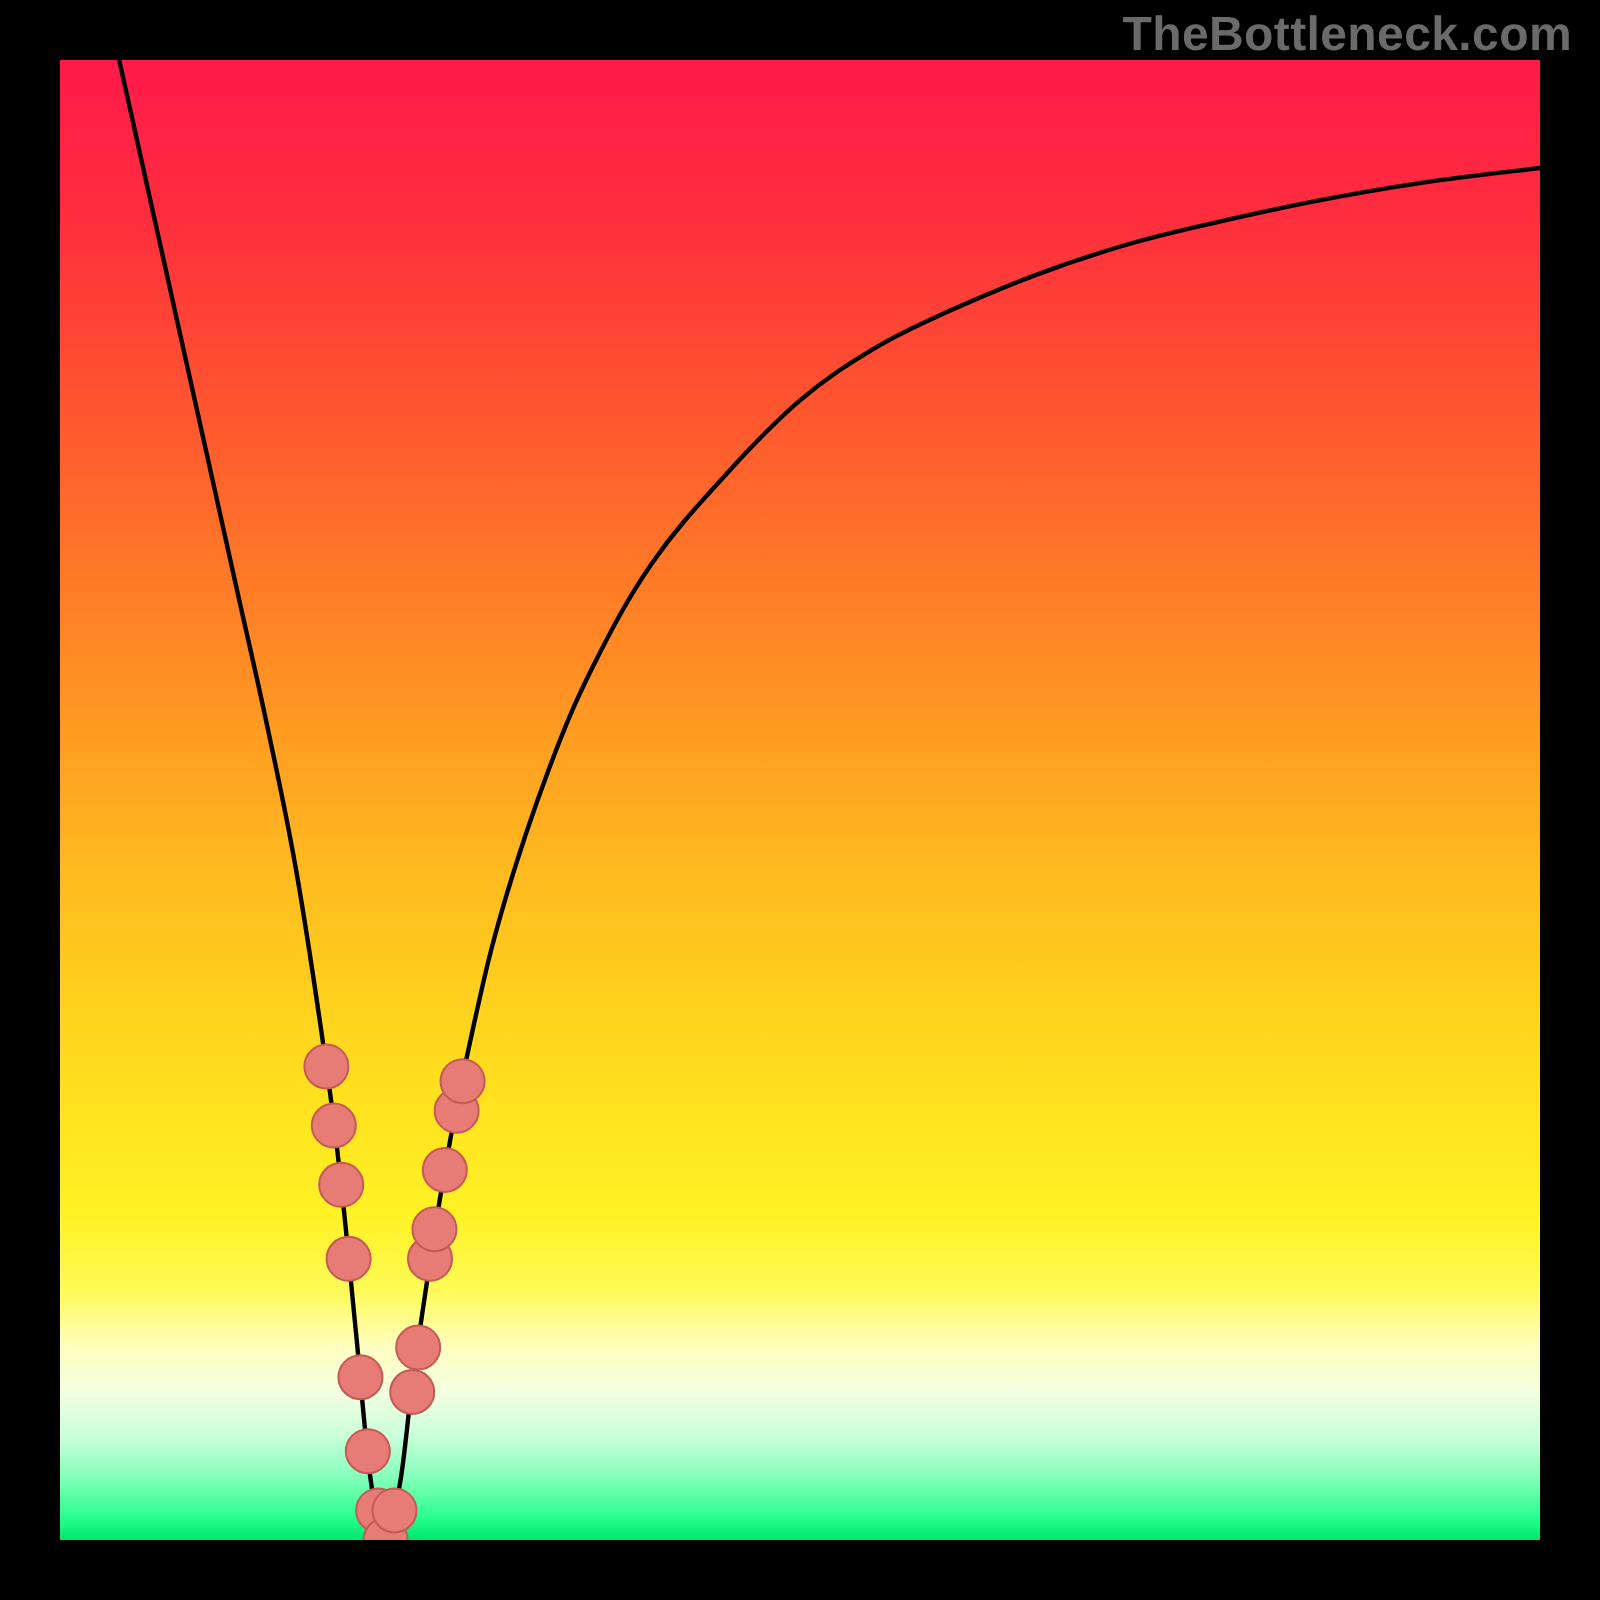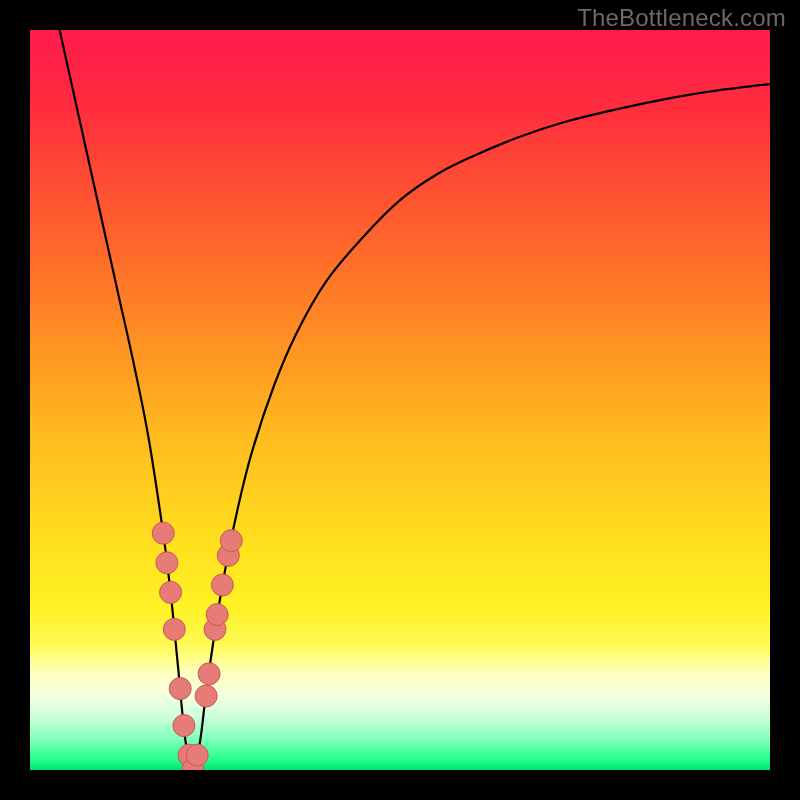--- a/index.html
+++ b/index.html
@@ -19,21 +19,21 @@
   .plot {
     position: absolute;
     background: #fff;
   }
   .watermark {
     position: absolute;
     top: 4px;
     right: 14px;
     color: #6a6a6a;
     font-size: 24px;
-    font-weight: 400;
+    font-weight: 700;
     letter-spacing: 0.2px;
     user-select: none;
   }
   svg { display: block; }
 </style>
 </head>
 <body>
 
 <div class="frame">
   <div class="plot" id="plot" style="left: 30px; top: 30px; width: 740px; height: 740px;">

